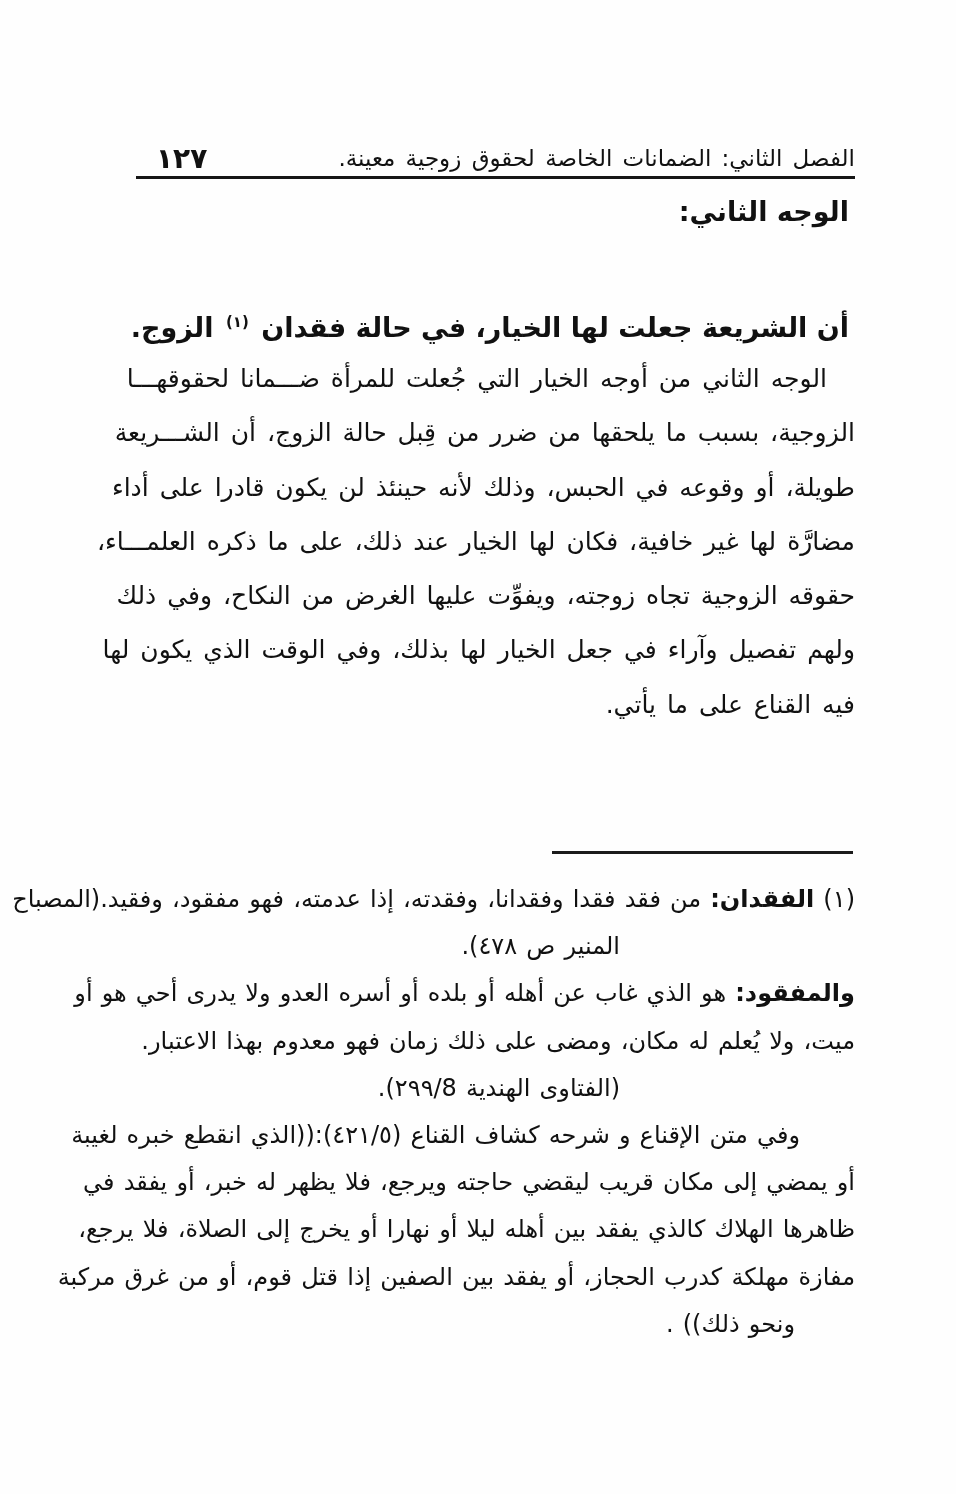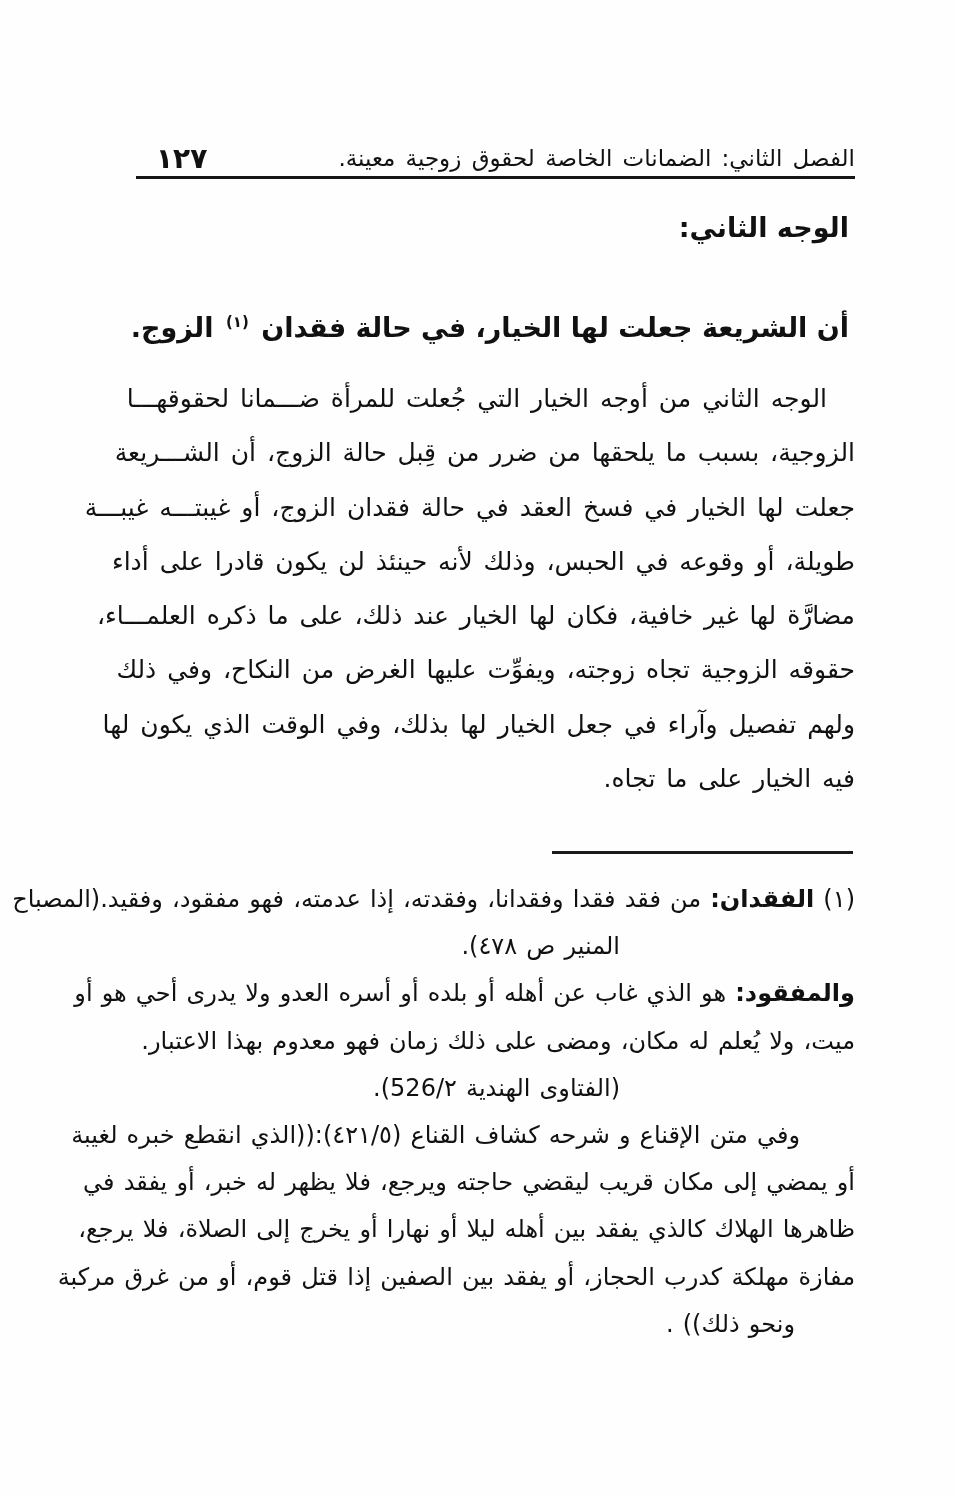--- a/index.html
+++ b/index.html
@@ -22,34 +22,34 @@
   }
   .page-number{
     font-size:28px;font-weight:bold;letter-spacing:4px;margin-left:18px;
   }
   .header-rule{
     position:absolute;top:176px;right:101px;width:719px;height:3px;
     background:#161616;
   }
   
   .section-heading{
-    position:absolute;top:212px;right:107px;left:101px;
+    position:absolute;top:196px;right:107px;left:101px;
     font-size:27px;font-weight:bold;text-align:right;white-space:nowrap;
   }
   .subsection-heading{
     position:absolute;top:312px;right:107px;left:101px;
     font-size:27px;font-weight:bold;text-align:right;white-space:nowrap;
   }
   .fnref{
     font-size:15px;font-weight:bold;vertical-align:super;line-height:0;
     padding:0 3px;
   }
   
   .body-text{
-    position:absolute;top:372px;right:101px;width:717px;
+    position:absolute;top:352px;right:101px;width:717px;
     font-size:25px;line-height:54.3px;word-spacing:3px;
   }
   .bline{text-align:right;white-space:nowrap;direction:rtl;}
   .bline.indent1{padding-right:28px;}
   
   .fn-sep{
     position:absolute;top:851px;right:103px;width:301px;height:3px;
     background:#1b1b1b;
   }
   
@@ -74,36 +74,35 @@
   </div>
   <div class="header-rule"></div>
 
   <div class="section-heading">الوجه الثاني:</div>
 
   <div class="subsection-heading"><span>أن الشريعة جعلت لها الخيار، في حالة فقدان </span><span class="fnref">(١)</span><span> الزوج.</span></div>
 
   <div class="body-text">
     <div class="bline indent1">الوجه الثاني من أوجه الخيار التي جُعلت للمرأة ضـــمانا لحقوقهـــا</div>
     <div class="bline">الزوجية، بسبب ما يلحقها من ضرر من قِبل حالة الزوج، أن الشـــريعة</div>
-    <div class="bline">جعلت لها الخيار في فسخ العقد في حالة فقدان الزوج، أو غيبتـــه غيبـــة</div>
     <div class="bline">طويلة، أو وقوعه في الحبس، وذلك لأنه حينئذ لن يكون قادرا على أداء</div>
     <div class="bline">مضارَّة لها غير خافية، فكان لها الخيار عند ذلك، على ما ذكره العلمـــاء،</div>
     <div class="bline">حقوقه الزوجية تجاه زوجته، ويفوِّت عليها الغرض من النكاح، وفي ذلك</div>
     <div class="bline">ولهم تفصيل وآراء في جعل الخيار لها بذلك، وفي الوقت الذي يكون لها</div>
-    <div class="bline">فيه الخيار على ما تجاه.</div>
+    <div class="bline">فيه القناع على ما يأتي.</div>
   </div>
 
   <div class="fn-sep"></div>
 
   <div class="footnotes">
     <div class="fline"><span>(١) </span><span class="b">الفقدان:</span><span> من فقد فقدا وفقدانا، وفقدته، إذا عدمته، فهو مفقود، وفقيد.(المصباح</span></div>
     <div class="fline ind235">المنير ص ٤٧٨).</div>
     <div class="fline"><span class="b">والمفقود:</span><span> هو الذي غاب عن أهله أو بلده أو أسره العدو ولا يدرى أحي هو أو</span></div>
     <div class="fline">ميت، ولا يُعلم له مكان، ومضى على ذلك زمان فهو معدوم بهذا الاعتبار.</div>
-    <div class="fline ind235">(الفتاوى الهندية 526/٢).</div>
+    <div class="fline ind235">(الفتاوى الهندية ٢٩٩/8).</div>
     <div class="fline ind55">وفي متن الإقناع و شرحه كشاف القناع (٤٢١/٥):((الذي انقطع خبره لغيبة</div>
     <div class="fline">أو يمضي إلى مكان قريب ليقضي حاجته ويرجع، فلا يظهر له خبر، أو يفقد في</div>
     <div class="fline">ظاهرها الهلاك كالذي يفقد بين أهله ليلا أو نهارا أو يخرج إلى الصلاة، فلا يرجع،</div>
     <div class="fline">مفازة مهلكة كدرب الحجاز، أو يفقد بين الصفين إذا قتل قوم، أو من غرق مركبة</div>
     <div class="fline ind60">ونحو ذلك)) .</div>
   </div>
 
 </div>
 
 </body></html>

